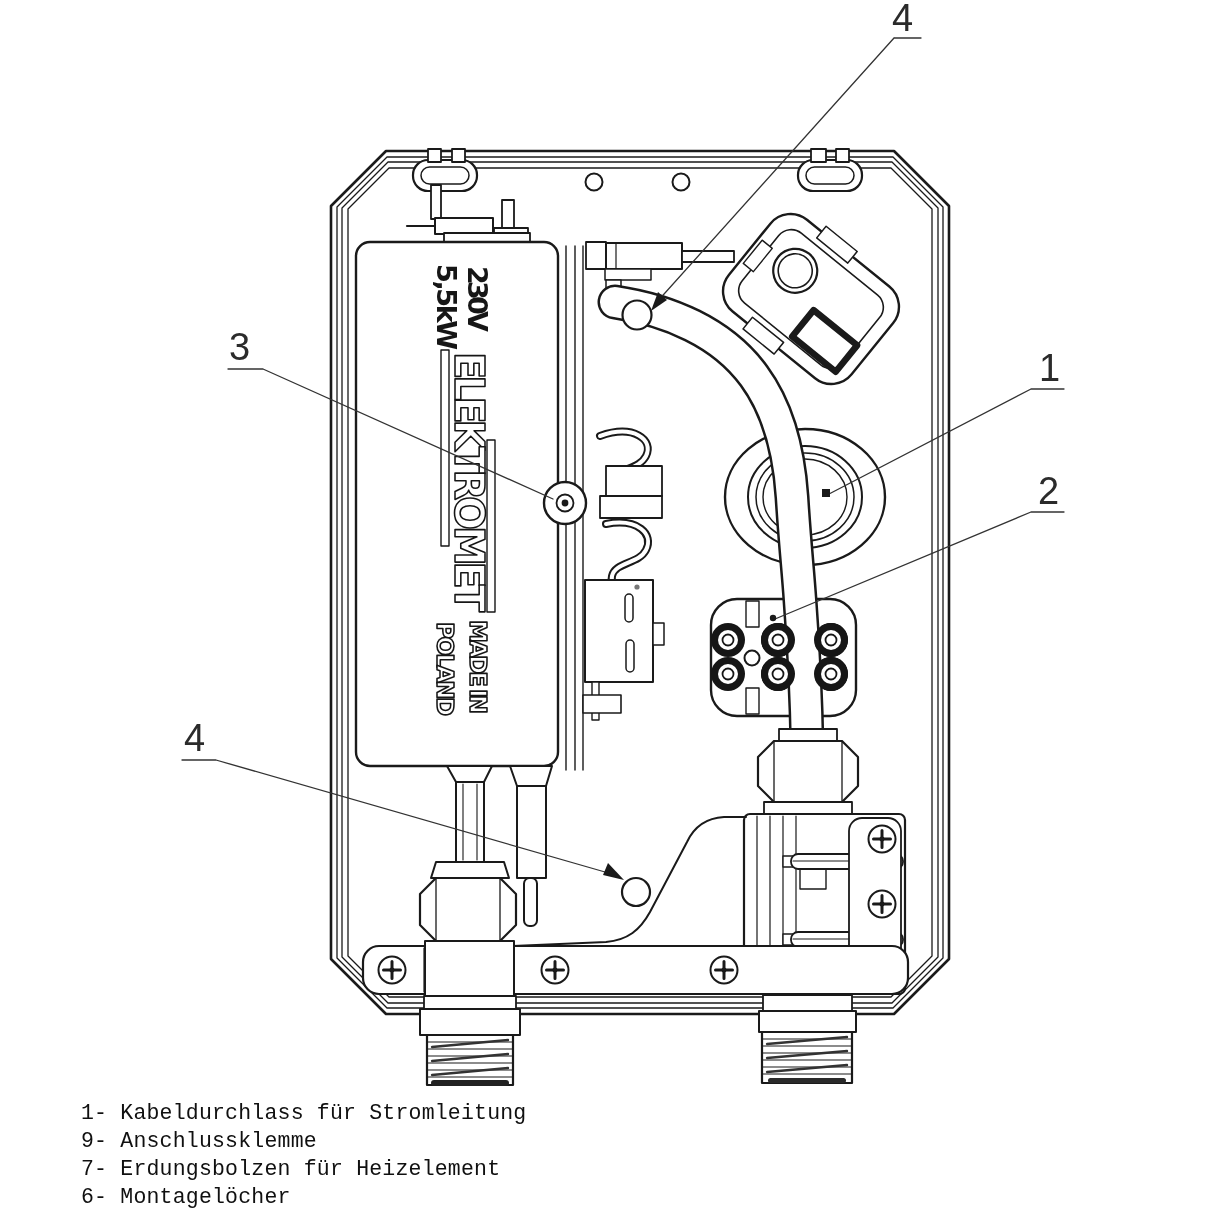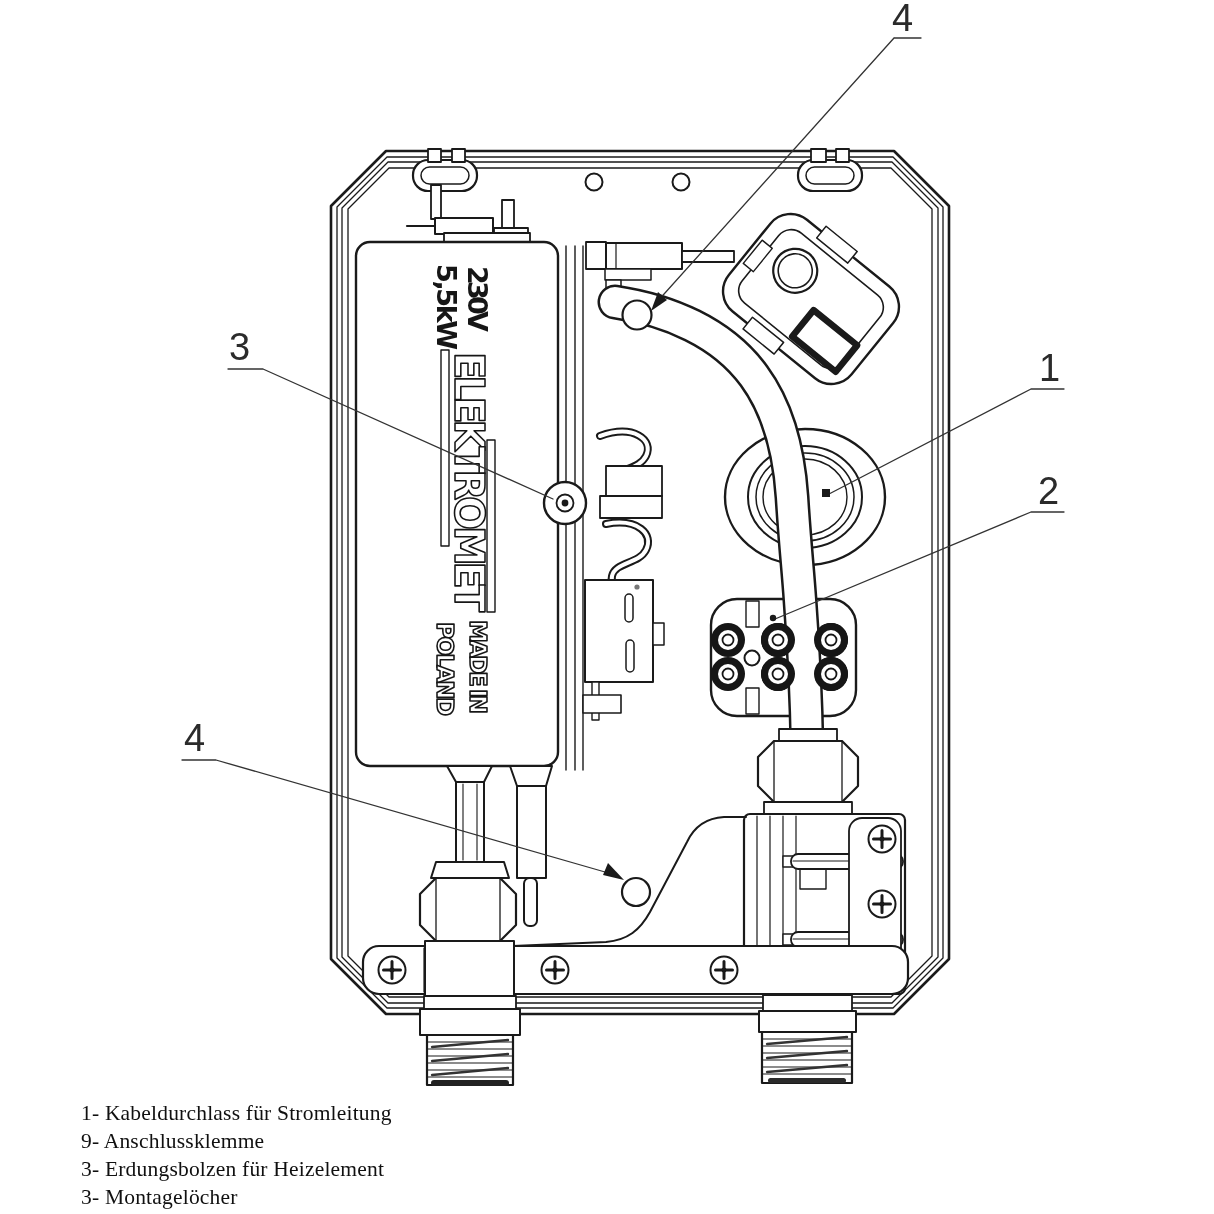--- a/index.html
+++ b/index.html
@@ -14,21 +14,21 @@
   }
   .stencil{
     font-family:"DejaVu Sans",sans-serif;font-weight:bold;fill:#161616;
   }
   .stencil-outline{
     font-family:"DejaVu Sans",sans-serif;font-weight:bold;
     fill:#ffffff;stroke:#161616;stroke-width:1.6px;letter-spacing:2px;
   }
   .legend{
     position:absolute;left:81px;top:1099px;
-    font-family:Liberation Serif, serif;font-size:21.5px;line-height:28px;
+    font-family:Liberation Mono, monospace;font-size:21.5px;line-height:28px;
     color:#101010;letter-spacing:.2px;white-space:nowrap;
   }
 </style>
 </head>
 <body>
 
 
 
 <svg width="1214" height="1214" viewBox="0 0 1214 1214" stroke-linejoin="round" stroke-linecap="round">
 
@@ -257,18 +257,18 @@
       <path d="M182 760 H216 M216 760 L605 872" stroke="#333" stroke-width="1.3" fill="none"></path>
       <polygon points="624,880 603,875 608,863" fill="#1a1a1a"></polygon>
     </g>
   </g>
 </svg>
 
 
 <div class="legend">
   <div>1- Kabeldurchlass für Stromleitung</div>
   <div>9- Anschlussklemme</div>
-  <div>3- Erdungsbolzen für Heizelement</div>
-  <div>3- Montagelöcher</div>
+  <div>7- Erdungsbolzen für Heizelement</div>
+  <div>6- Montagelöcher</div>
 </div>
 
 
 
 
 </body></html>

